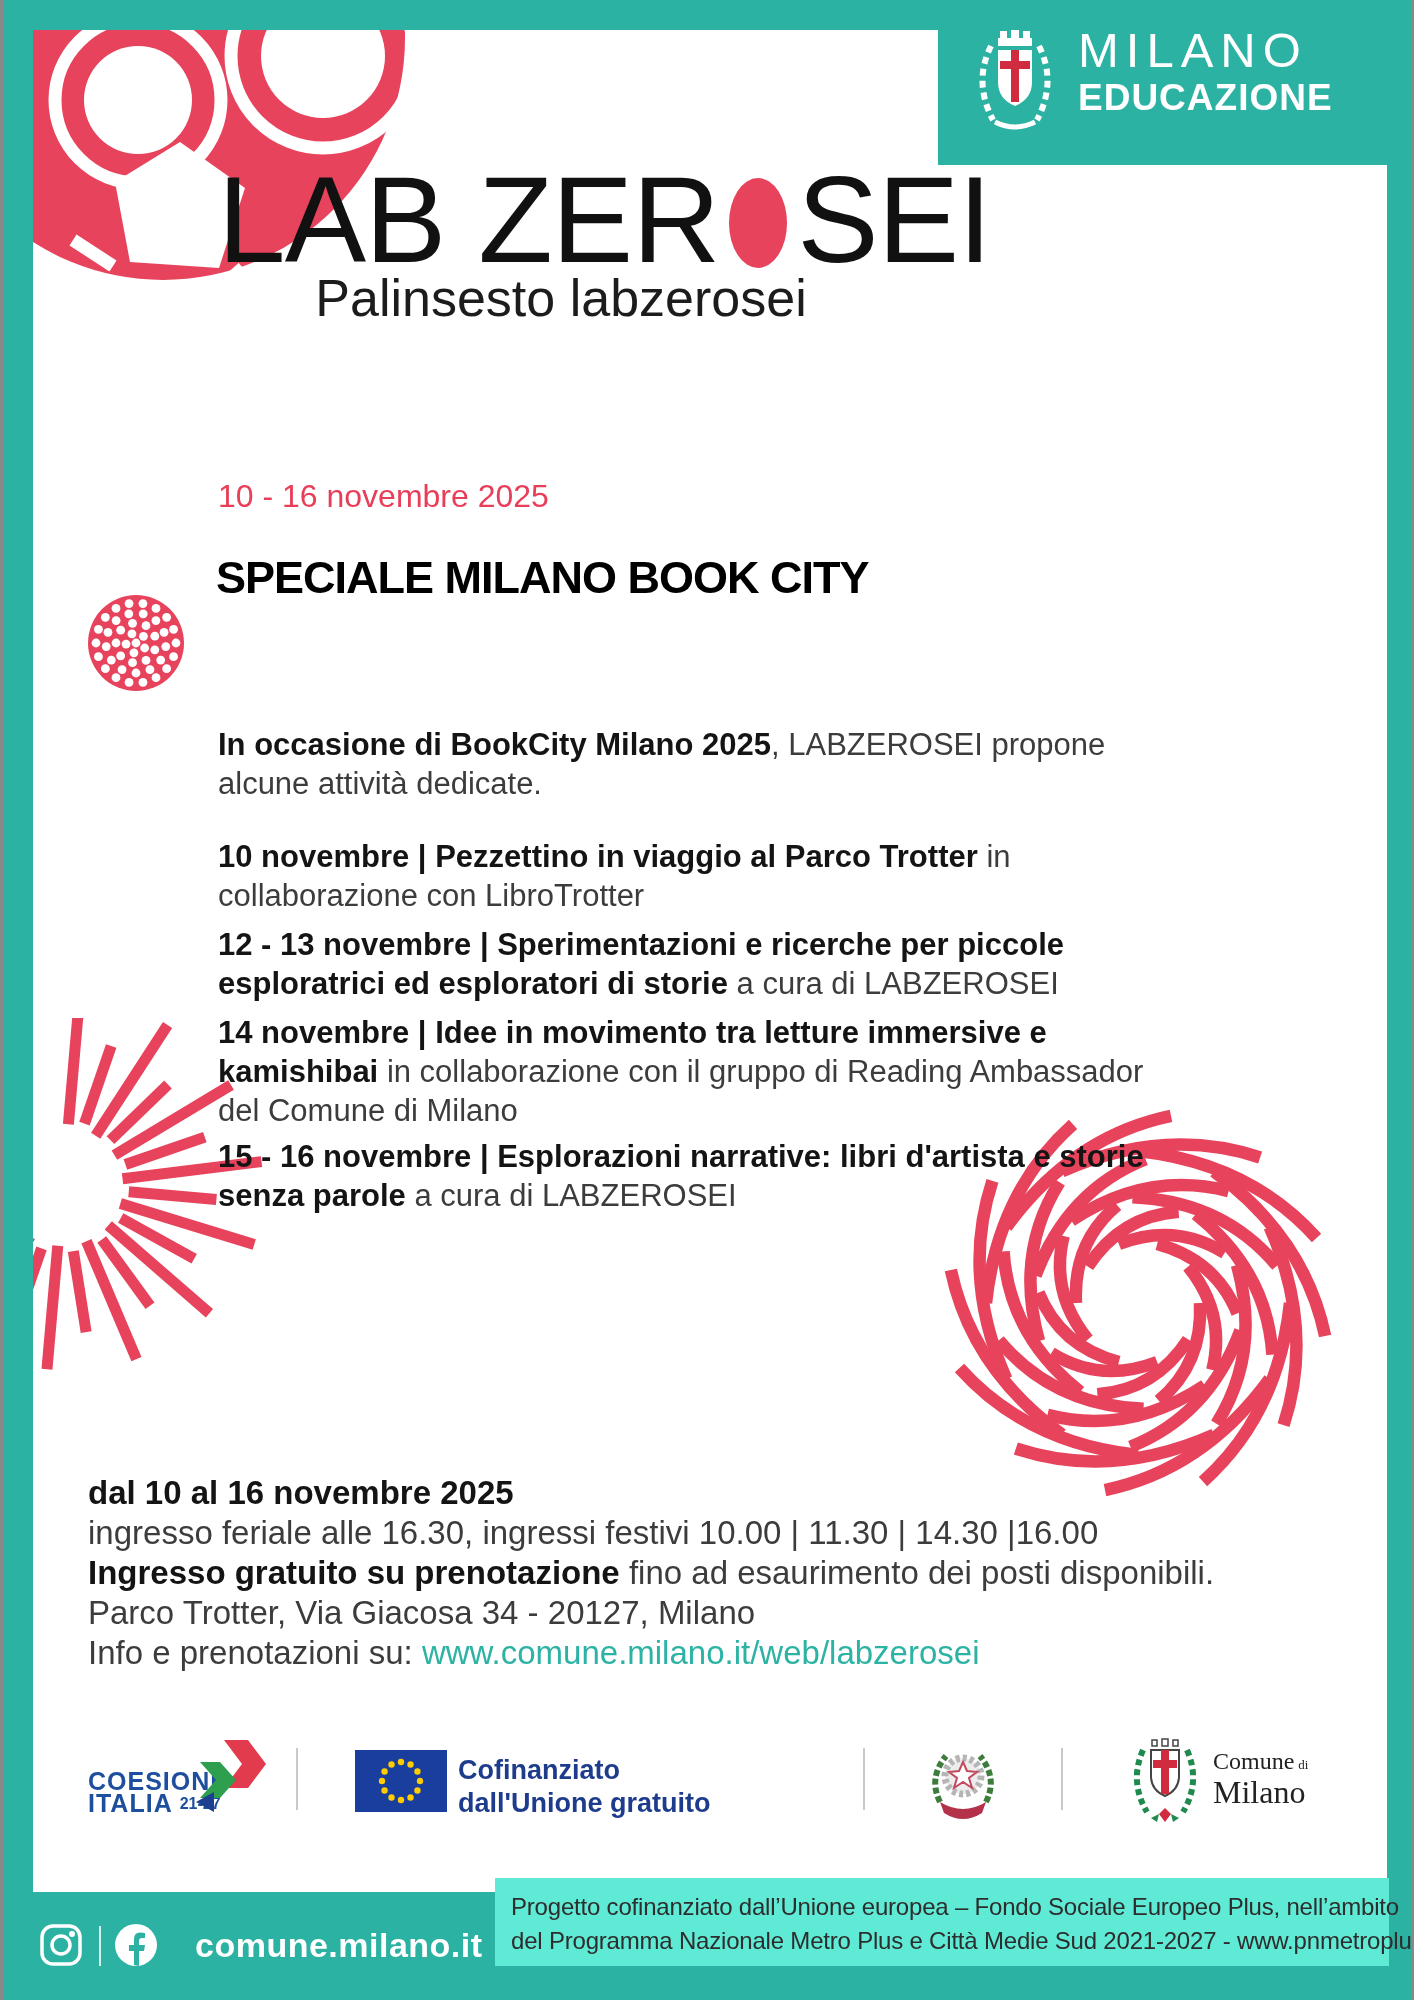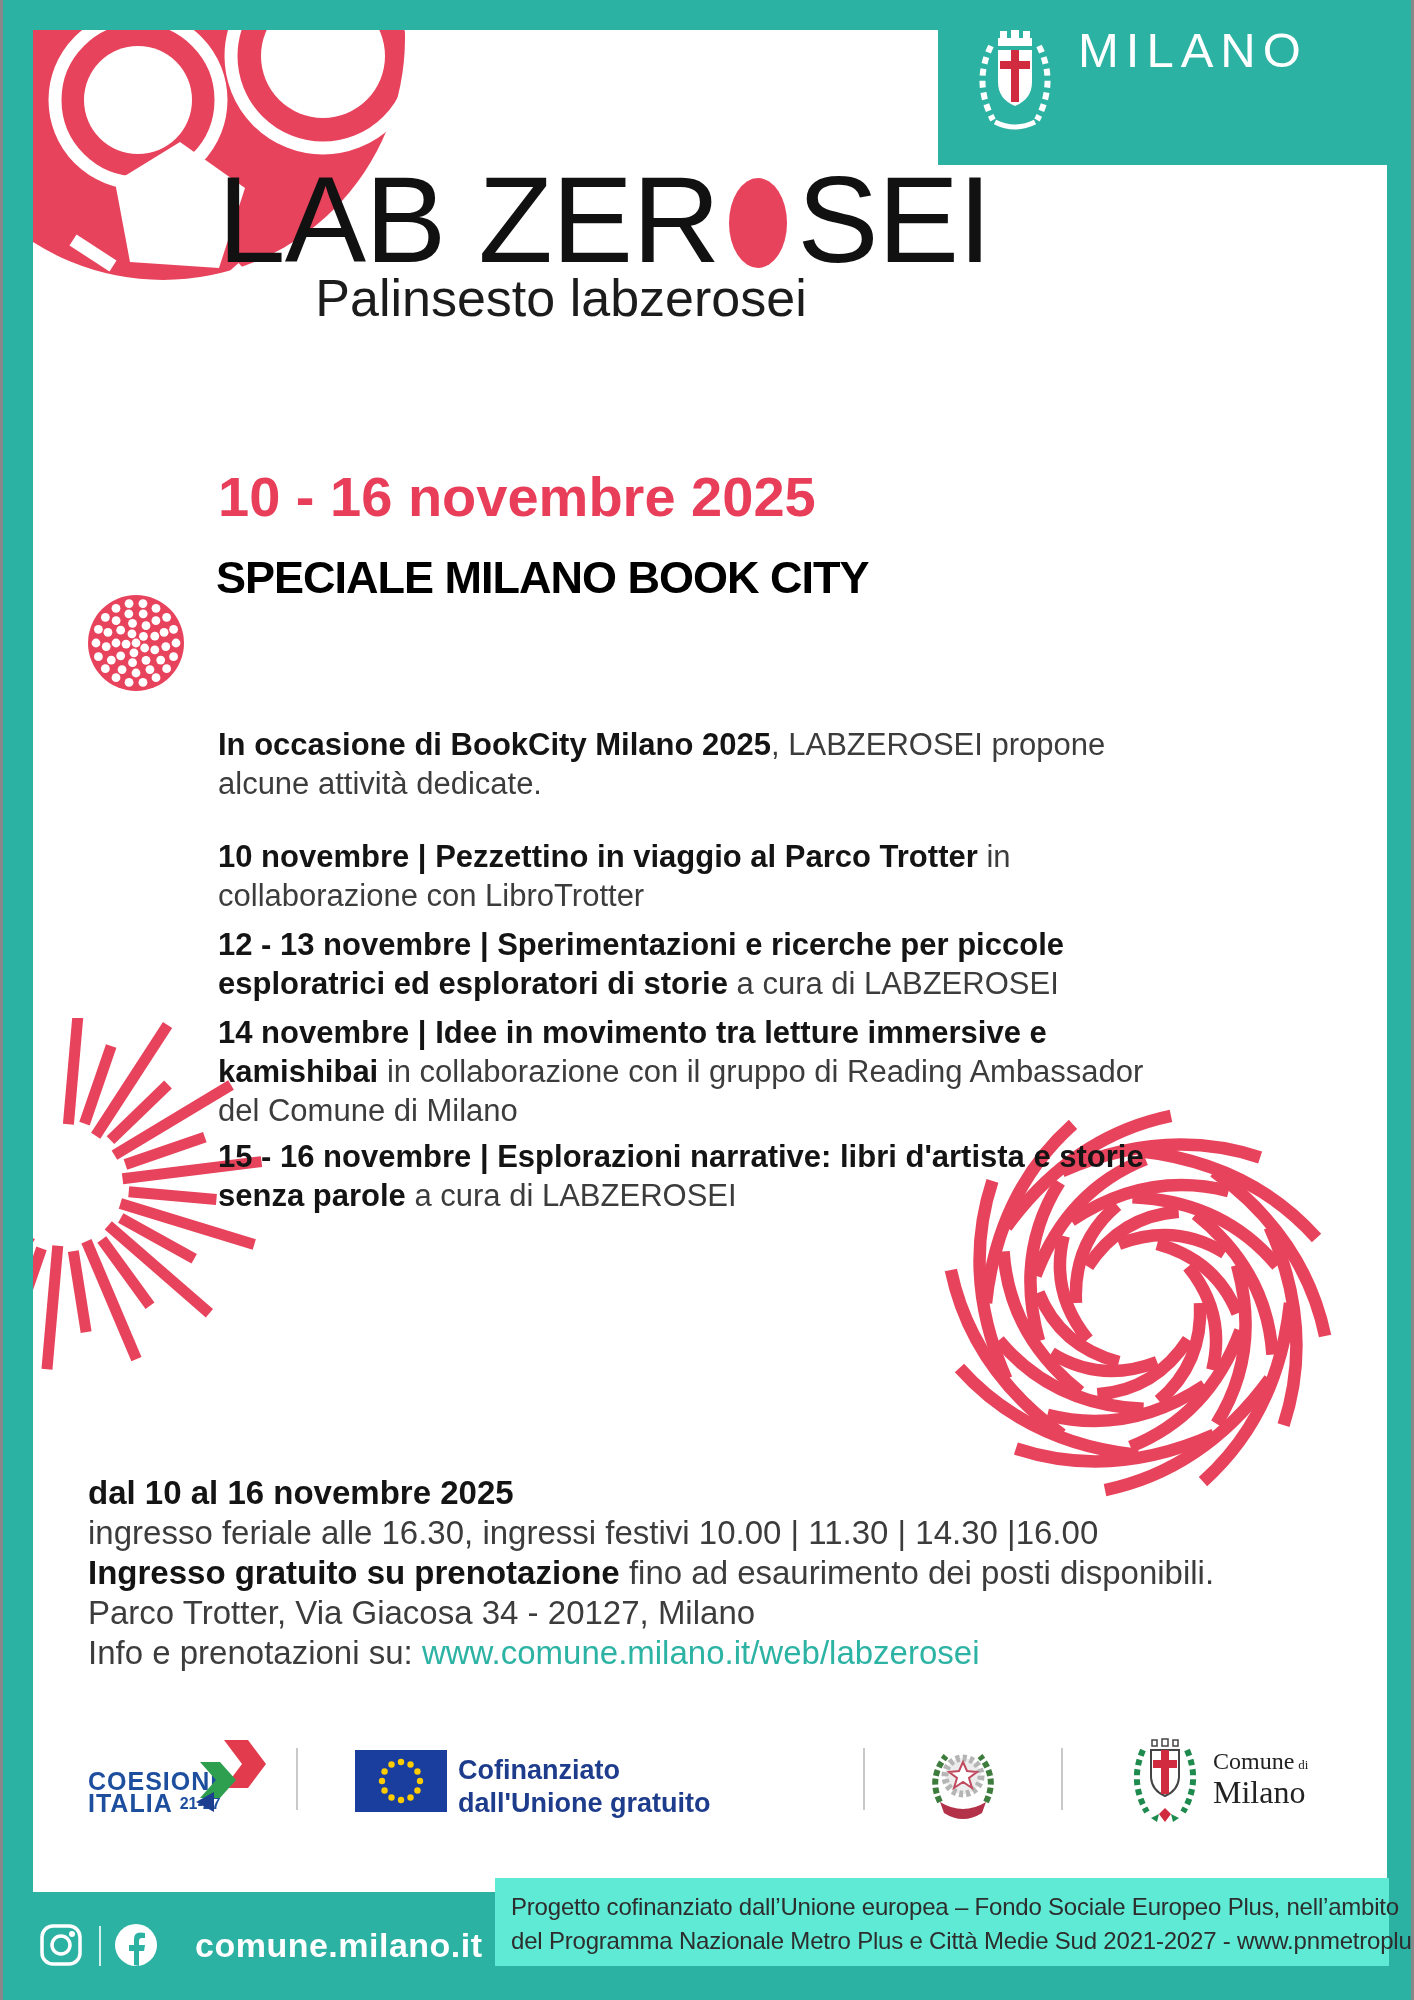--- a/index.html
+++ b/index.html
@@ -15,21 +15,21 @@
   .hdrtext .milano{font-size:49px;font-weight:400;letter-spacing:7px;line-height:52px;}
   .hdrtext .edu{font-size:37px;font-weight:700;letter-spacing:1px;line-height:44px;}
   
   .title{position:absolute;left:128px;top:150px;width:860px;text-align:right;
          font-size:122px;font-weight:500;color:#111;letter-spacing:-1px;white-space:nowrap;}
   .title .dot{display:inline-block;width:58px;height:90px;border-radius:50%;
               background:#E8435C;margin:0 10px;vertical-align:-6px;}
   .subtitle{position:absolute;left:128px;top:268px;width:860px;text-align:center;
             font-size:52px;font-weight:400;color:#1c1c1c;}
   
-  .daterange{position:absolute;left:215px;top:464px;font-size:56px;font-weight:700;color:#E83E59;}
+  .daterange{position:absolute;left:215px;top:478px;font-size:32px;font-weight:400;color:#E83E59;}
   .heading{position:absolute;left:213px;top:552px;font-size:45px;font-weight:700;color:#000000;letter-spacing:-1px;}
   .para{position:absolute;left:215px;width:930px;font-size:31px;line-height:39px;color:#3c3c3c;}
   .para b{color:#141414;}
   .p-intro{top:694px;}
   .p-e1{top:806px;}
   .p-e2{top:894px;}
   .p-e3{top:982px;}
   .p-e4{top:1106px;}
   
   .info{position:absolute;left:85px;top:1473px;width:1260px;font-size:33px;line-height:40px;color:#3c3c3c;}
@@ -196,20 +196,21 @@
       <g>
         <rect x="40" y="20" width="8" height="52" fill="#D12B3F"></rect>
         <rect x="29" y="31" width="30" height="8" fill="#D12B3F"></rect>
       </g>
       <path d="M20 16 Q2 52 22 90" fill="none" stroke="#fff" stroke-width="6" stroke-dasharray="7 5"></path>
       <path d="M68 16 Q86 52 66 90" fill="none" stroke="#fff" stroke-width="6" stroke-dasharray="7 5"></path>
       <path d="M24 92 Q44 102 64 92" fill="none" stroke="#fff" stroke-width="5"></path>
     </svg>
     <div class="hdrtext">
       <div class="milano">MILANO</div>
+      <div class="edu">EDUCAZIONE</div>
     </div>
   </div>
 
   <div class="title"><span>LAB ZER</span><span class="dot"></span><span>SEI</span></div>
   <div class="subtitle">Palinsesto labzerosei</div>
 
   <div class="daterange">10 - 16 novembre 2025</div>
   <div class="heading">SPECIALE MILANO BOOK CITY</div>
 
   <p class="para p-intro"><b>In occasione di BookCity Milano  2025</b><span>, LABZEROSEI propone alcune attività dedicate.</span></p>

